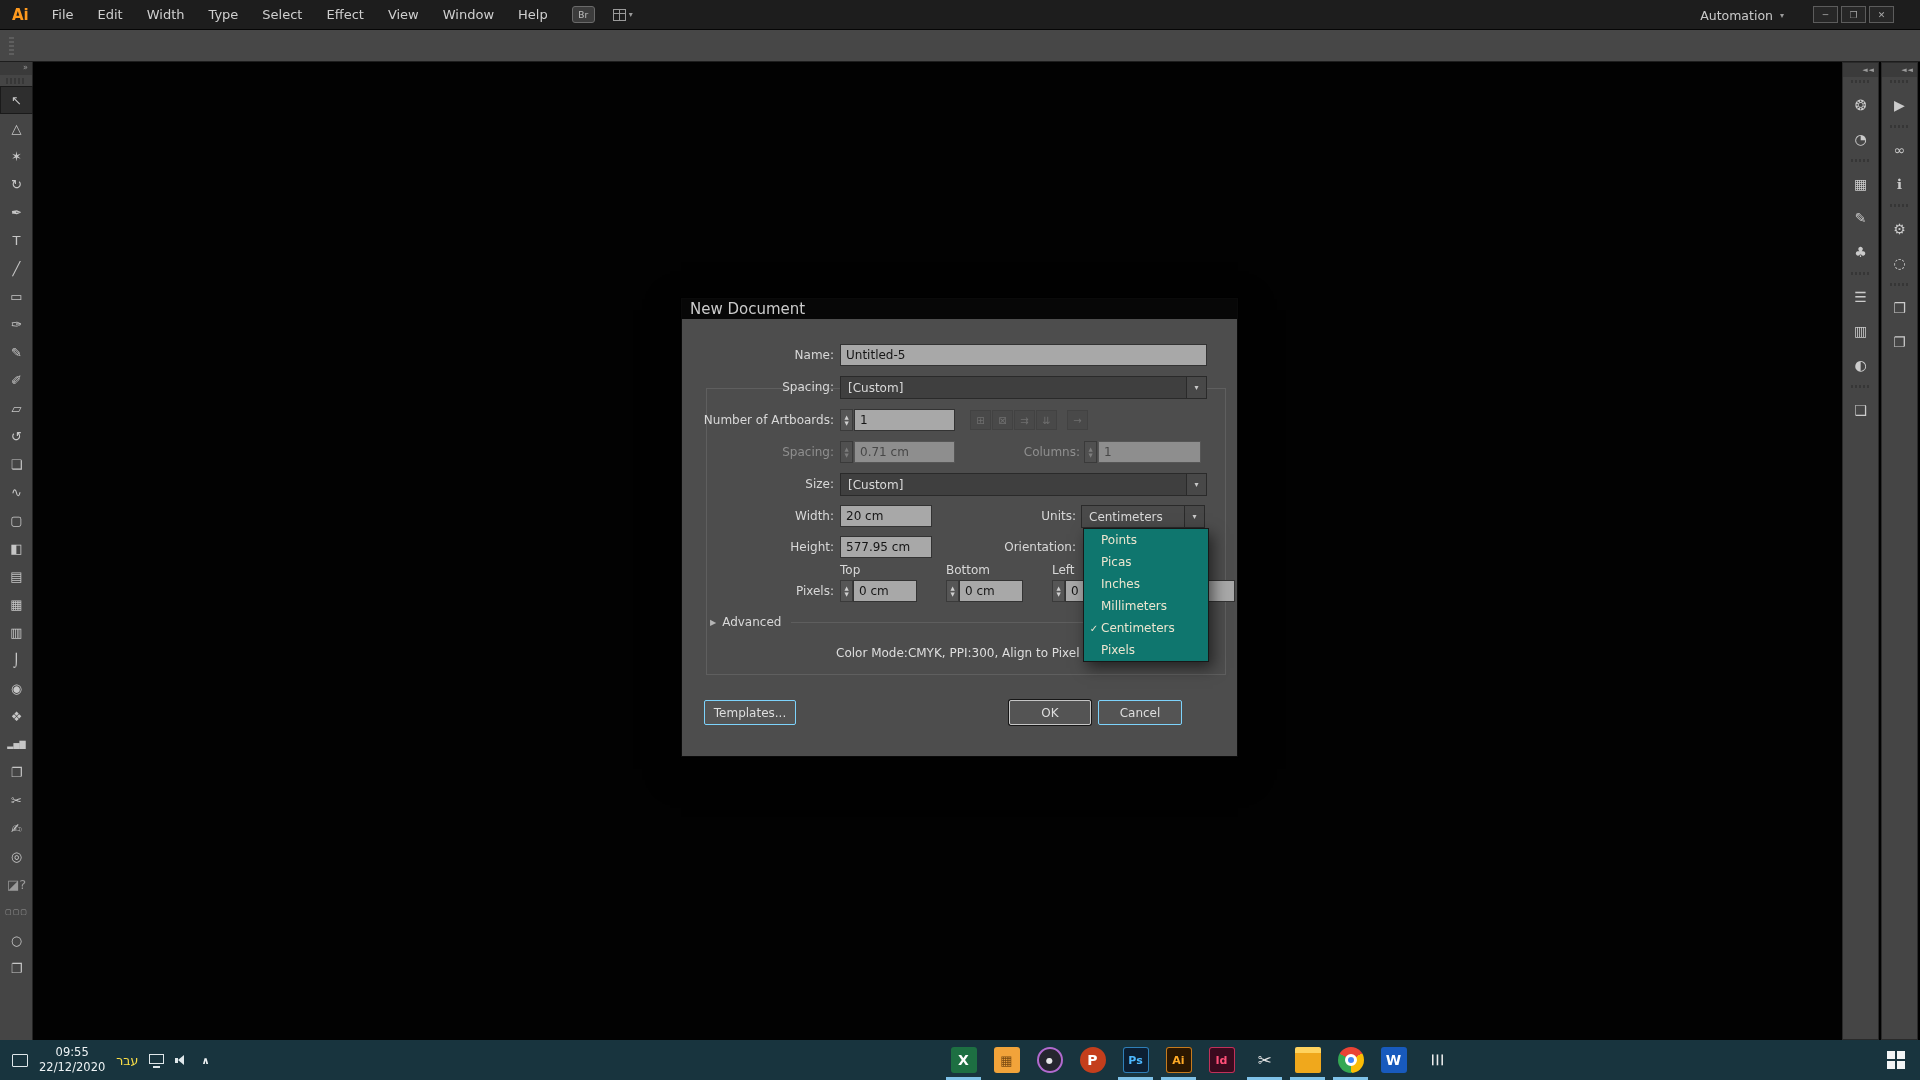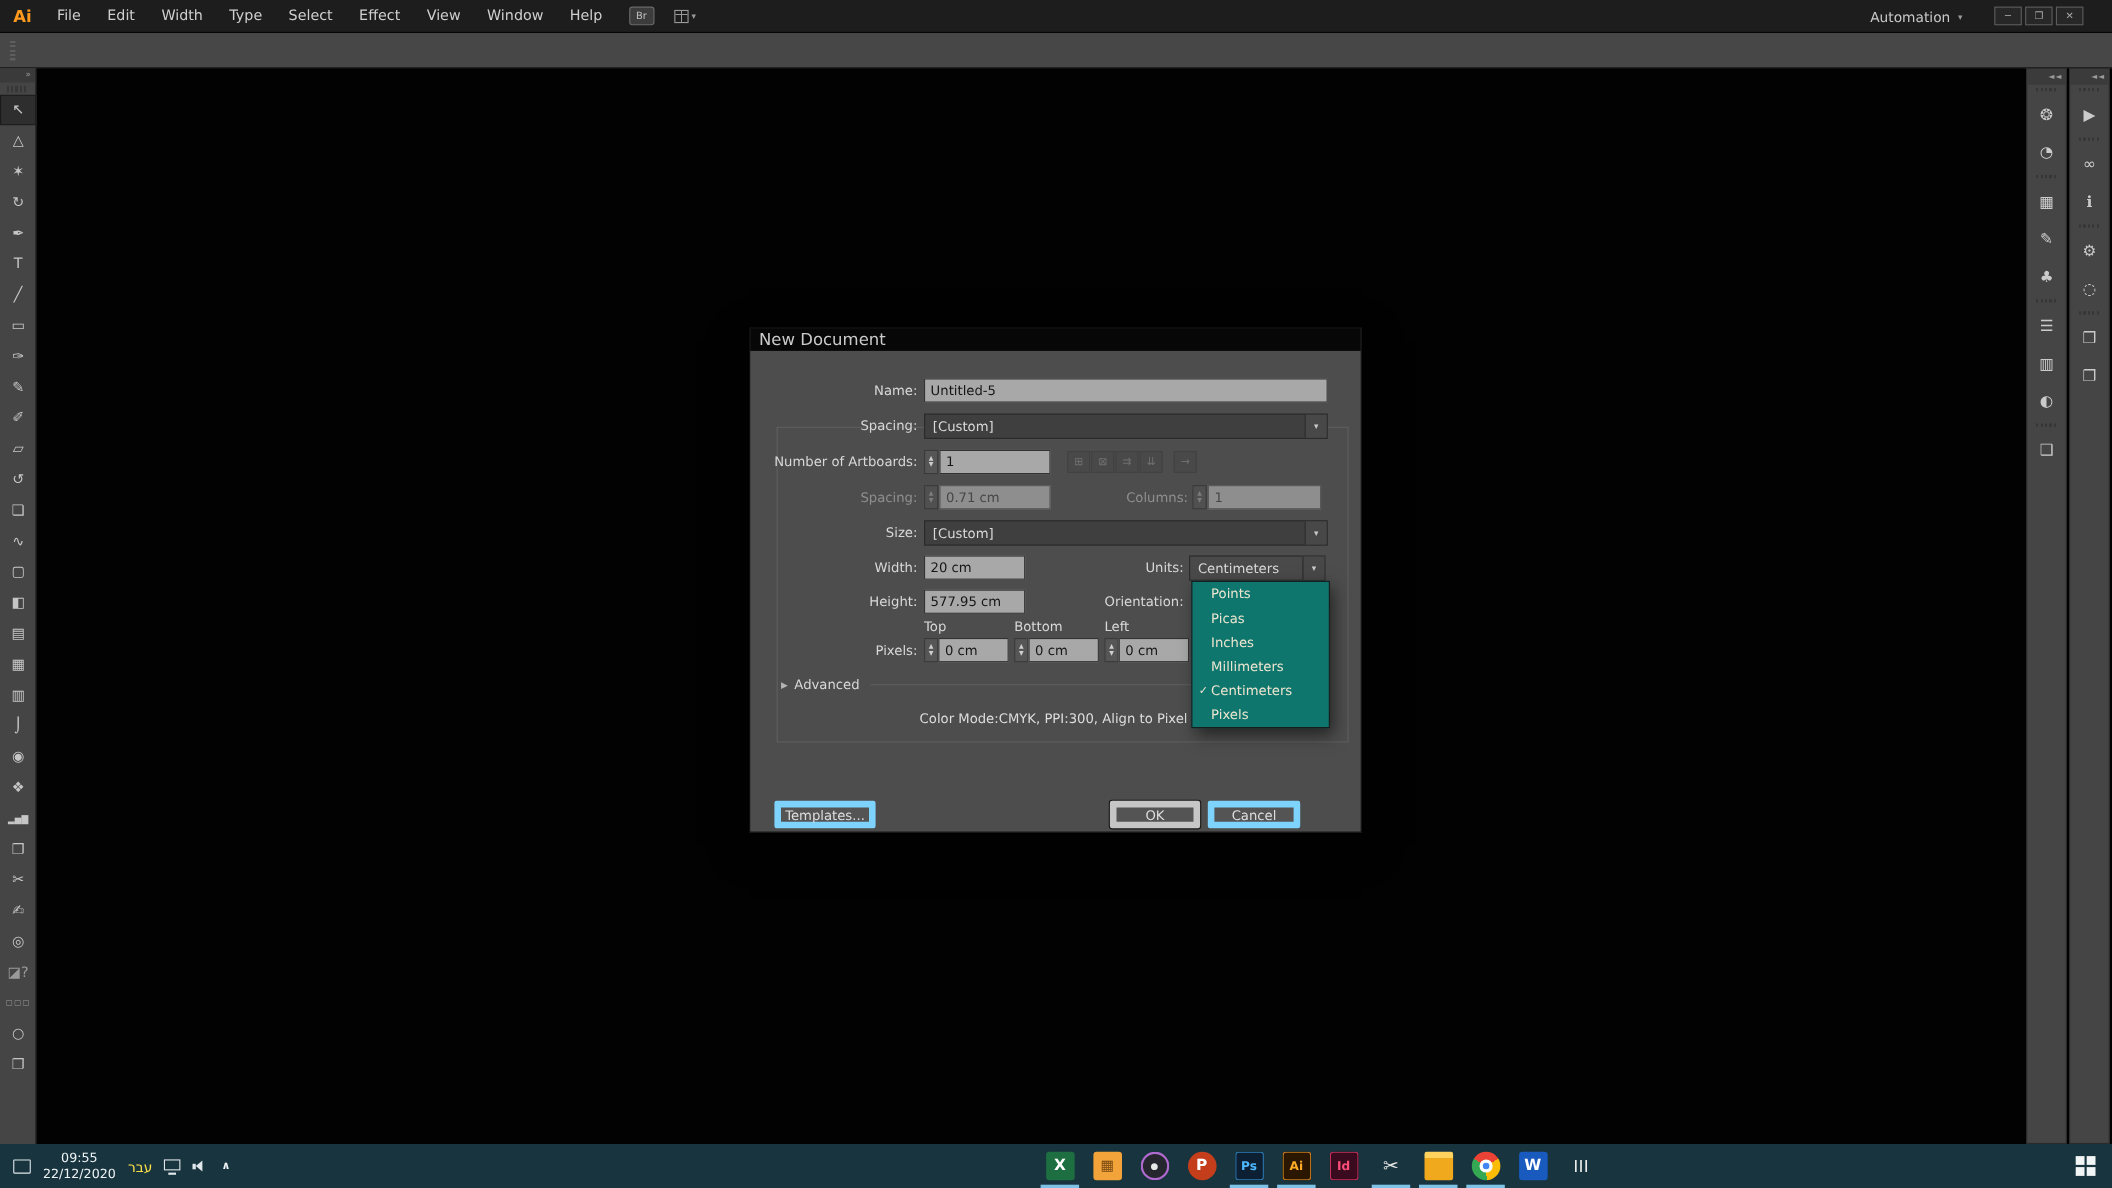--- a/index.html
+++ b/index.html
@@ -79,32 +79,32 @@
   .spin.dis i { color:#7d7d7d; }
   .combo { position:absolute; height:23px; background:#3f3f3f; border:1px solid #2a2a2a; display:flex;
            align-items:center; color:#d9d9d9; font-size:12px; }
   .cval { flex:1; padding:0 7px; white-space:nowrap; overflow:hidden; }
   .cbtn { width:20px; height:100%; border-left:1px solid #2a2a2a; display:flex; align-items:center;
           justify-content:center; font-size:8px; color:#c9c9c9; background:#484848; }
   .arr { position:absolute; display:flex; }
   .abtn { width:21px; height:20px; border:1px solid #424242; background:#494949; color:#6f6f6f; font-size:10px;
           display:flex; align-items:center; justify-content:center; margin-right:1px; font-family:inherit; }
   .abtn:last-child { margin-left:9px; }
-  .bleedrow { position:absolute; left:158px; top:264px; display:flex; }
+  .bleedrow { position:absolute; left:158px; top:264px; display:flex;gap:24px; }
   .bleedcol { width:82px; }
   .blabel { font-size:12px; color:#d8d8d8; margin-bottom:3px; }
   .bfield { display:flex; }
   .bfield .tbox { width:64px; }
   .advrow { position:absolute; left:28px; top:316px; width:492px; display:flex; align-items:center; gap:6px; }
   .adv-tri { color:#b5b5b5; font-size:8px; }
   .adv-label { color:#d8d8d8; font-size:12px; }
   .adv-line { flex:1; border-top:1px solid #5e5e5e; margin-left:4px; }
   .summary { position:absolute; left:154px; top:347px; color:#dedede; font-size:12px; white-space:nowrap; }
-  .dbtn { position:absolute; height:25px; background:#545454; border:6px solid #7dd3fc; border-radius:2px;
-          color:#dedede; font-size:12px; font-family:inherit;margin-top:28px; }
+  .dbtn { position:absolute; height:25px; background:#545454; border:1px solid #7dd3fc; border-radius:2px;
+          color:#dedede; font-size:12px; font-family:inherit; }
   .dbtn.primary { border-color:#c6c6c6; box-shadow:0 0 0 1px #161616; }
   #unitsList { position:absolute; left:401px; top:229px; width:126px; background:#0f766e;
                border:1px solid #181818; box-shadow:4px 6px 14px rgba(0,0,0,.55); z-index:60; }
   .uitem { height:22px; display:flex; align-items:center; font-size:12px; color:#ece5cf; }
   .uchk { width:17px; text-align:center; font-size:10px; padding-left:3px; color:#ece5cf; }
 
   
   #taskbar { position:absolute; left:0; top:1040px; width:1920px; height:40px; background:#18343e; z-index:30; }
   .tray { position:absolute; left:12px; top:0; height:40px; display:flex; align-items:center; gap:11px; }
   .ac-icon { width:16px; height:13px; border:1.5px solid #dfe7ea; border-radius:1px; }

